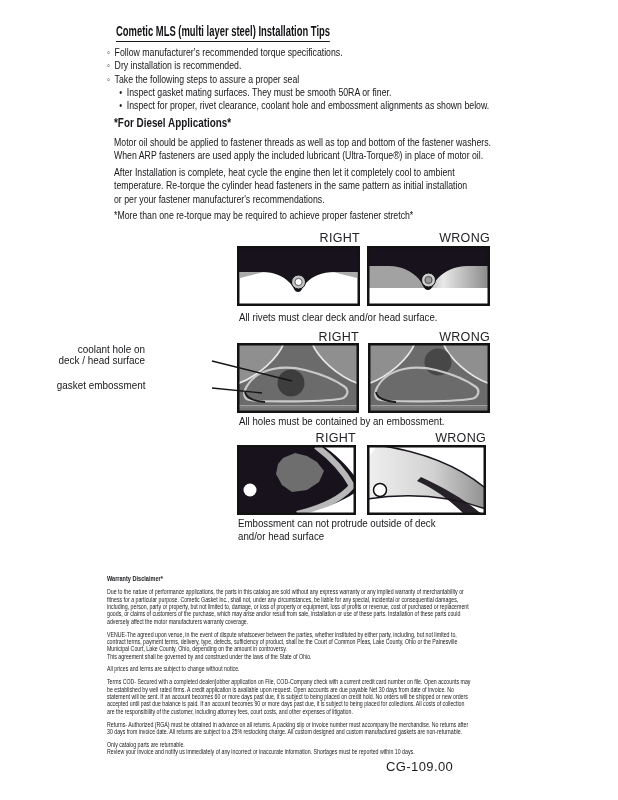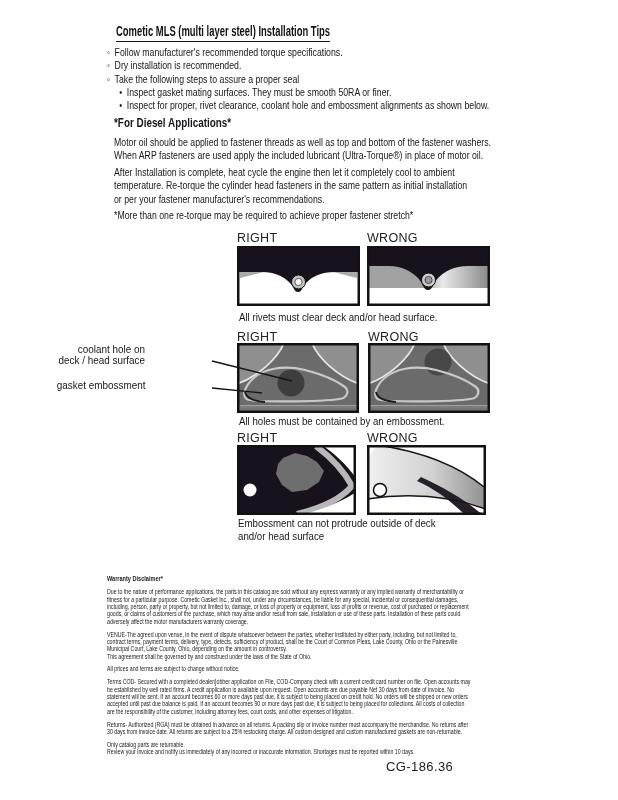--- a/index.html
+++ b/index.html
@@ -20,21 +20,21 @@
   .tip.sub{padding-left:16px;}
   .tip.sub .mk::before{content:"\2022";font-size:11px;}
 
   
   .diesel{position:absolute;left:114px;top:116px;width:560px;font-size:11.5px;line-height:13.5px;
           transform:scaleX(0.76);transform-origin:0 0;color:#17171b;}
   .diesel h2{margin:0 0 6px 0;font-size:13px;font-weight:bold;white-space:nowrap;}
   .diesel p{margin:0 0 3px 0;white-space:pre-line;}
 
   
-  .fig-label{position:absolute;font-size:12.5px;letter-spacing:.3px;text-align:left;
+  .fig-label{position:absolute;font-size:12.5px;letter-spacing:.3px;text-align:right;
              color:#232327;white-space:nowrap;}
   .fig-img{position:absolute;display:block;}
   .caption{position:absolute;font-size:11px;color:#17171b;white-space:pre-line;line-height:12.5px;
            transform:scaleX(0.88);transform-origin:0 0;}
   .ann{position:absolute;font-size:11px;line-height:11px;text-align:right;color:#17171b;
        white-space:pre-line;transform:scaleX(0.9);transform-origin:100% 0;}
   .leaders{position:absolute;left:205px;top:348px;pointer-events:none;}
 
   
   .fine{position:absolute;left:107px;top:575px;width:560px;font-size:6.4px;line-height:7.35px;
@@ -195,15 +195,15 @@
 be established by well rated firms.  A credit application is available upon request.  Open accounts are due payable Net 30 days from date of invoice.  No
 statement will be sent.  If an account becomes 60 or more days past due, it is subject to being placed on credit hold.  No orders will be shipped or new orders
 accepted until past due balance is paid.  If an account becomes 90 or more days past due, it is subject to being placed for collections.  All costs of collection
 are the responsibility of the customer, including attorney fees, court costs, and other expenses of litigation.</p>
     <p>Returns- Authorized (RGA) must be obtained in advance on all returns.  A packing slip or invoice number must accompany the merchandise.  No returns after
 30 days from invoice date.  All returns are subject to a 25% restocking charge.  All custom designed and custom manufactured gaskets are non-returnable.</p>
     <p>Only catalog parts are returnable.
 Review your invoice and notify us immediately of any incorrect or inaccurate information.  Shortages must be reported within 10 days.</p>
   </div>
 
-  <div class="docnum">CG-186.36</div>
+  <div class="docnum">CG-109.00</div>
 
 </div>
 
 </body></html>

